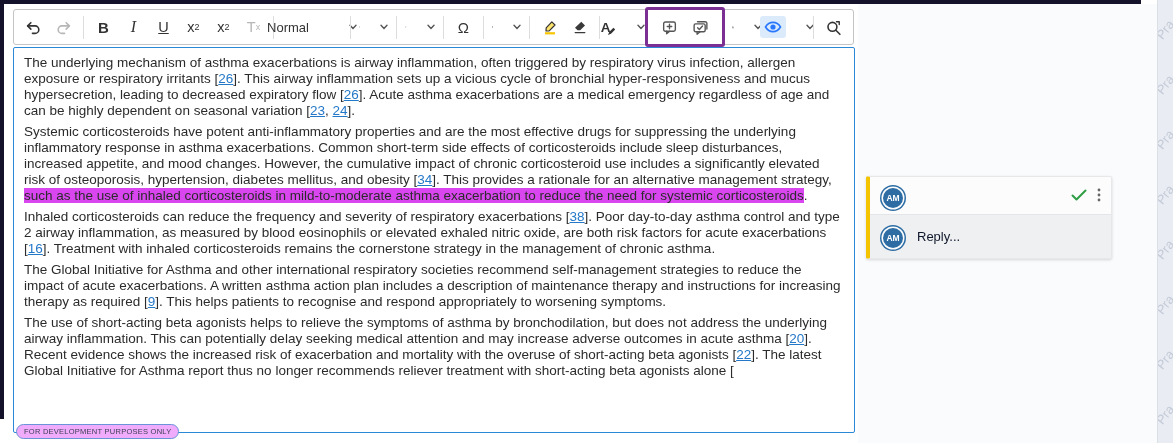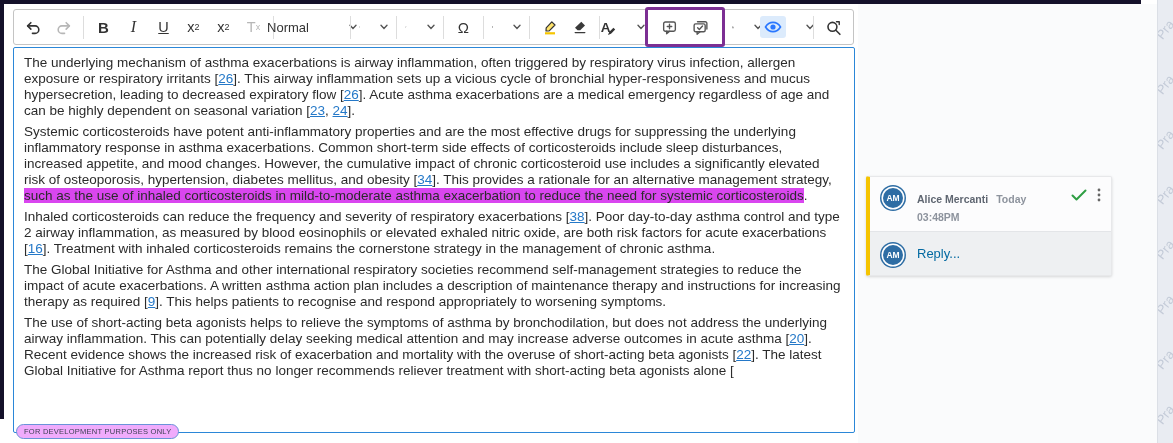--- a/index.html
+++ b/index.html
@@ -63,21 +63,21 @@
           box-shadow:0 0 0 1.5px #fff,0 0 0 3px #2e6da4;margin:3px 0 0 3px;}
   .cc-id{margin-left:14px;padding-top:4px;}
   .cc-name{font-size:10.5px;font-weight:bold;color:#5f6671;}
   .cc-time{font-size:10.5px;font-weight:bold;color:#8d939d;margin-left:8px;}
   .cc-actions{margin-left:auto;display:flex;align-items:center;gap:10px;padding-top:3px;}
   .cc-actions .act{background:none;border:none;padding:0;cursor:pointer;display:flex;}
   .cc-body{margin:5px 0 0 44px;border:1px solid #d6d6d6;background:#fff;
            font-size:13px;color:#333;padding:2px 8px 3px;min-height:16px;}
   .cc-reply{display:flex;align-items:center;background:#eef0f2;border-top:1px solid #e3e5e8;
             padding:10px 10px;cursor:text;}
-  .reply-text{margin-left:14px;font-size:13px;color:#0369a1;}
+  .reply-text{margin-left:14px;font-size:13px;color:#0f172a;}
 </style>
 </head>
 <body>
 
 <div class="stage">
   <div class="sidebar-bg"></div>
   <div class="wm-strip">
       <span style="top: 22px;">Pra</span>
       <span style="top: 77px;">Pra</span>
       <span style="top: 132px;">Pra</span>
@@ -262,23 +262,20 @@
       <p><span>The Global Initiative for Asthma and other international respiratory societies recommend self-management strategies to reduce the impact of acute exacerbations. A written asthma action plan includes a description of maintenance therapy and instructions for increasing therapy as required [</span><a class="cite">9</a><span>]. This helps patients to recognise and respond appropriately to worsening symptoms.</span></p>
       <p><span>The use of short-acting beta agonists helps to relieve the symptoms of asthma by bronchodilation, but does not address the underlying airway inflammation. This can potentially delay seeking medical attention and may increase adverse outcomes in acute asthma [</span><a class="cite">20</a><span>]. Recent evidence shows the increased risk of exacerbation and mortality with the overuse of short-acting beta agonists [</span><a class="cite">22</a><span>]. The latest Global Initiative for Asthma report thus no longer recommends reliever treatment with short-acting beta agonists alone [</span></p>
     </div>
 
   <div class="dev-badge">FOR DEVELOPMENT PURPOSES ONLY</div>
 
   <div class="comment-card">
     <div class="cc-main">
       <div class="cc-header">
         <div class="avatar">AM</div>
-        <div class="cc-id">
-          <span class="cc-name">Alice Mercanti</span><span class="cc-time">Today 03:48PM</span>
-        </div>
         <div class="cc-actions">
           <button class="act">
             <svg width="16" height="12" viewBox="0 0 16 12" fill="none" stroke="#2f9e44" stroke-width="2" stroke-linecap="round" stroke-linejoin="round">
                 <path d="M1.5 6.5 5.5 10.5 14.5 1.5"></path>
               </svg>
           </button>
           <button class="act">
             <svg width="4" height="14" viewBox="0 0 4 14">
                 <circle cx="2" cy="2" r="1.4" fill="#666"></circle>
                 <circle cx="2" cy="7" r="1.4" fill="#666"></circle>

